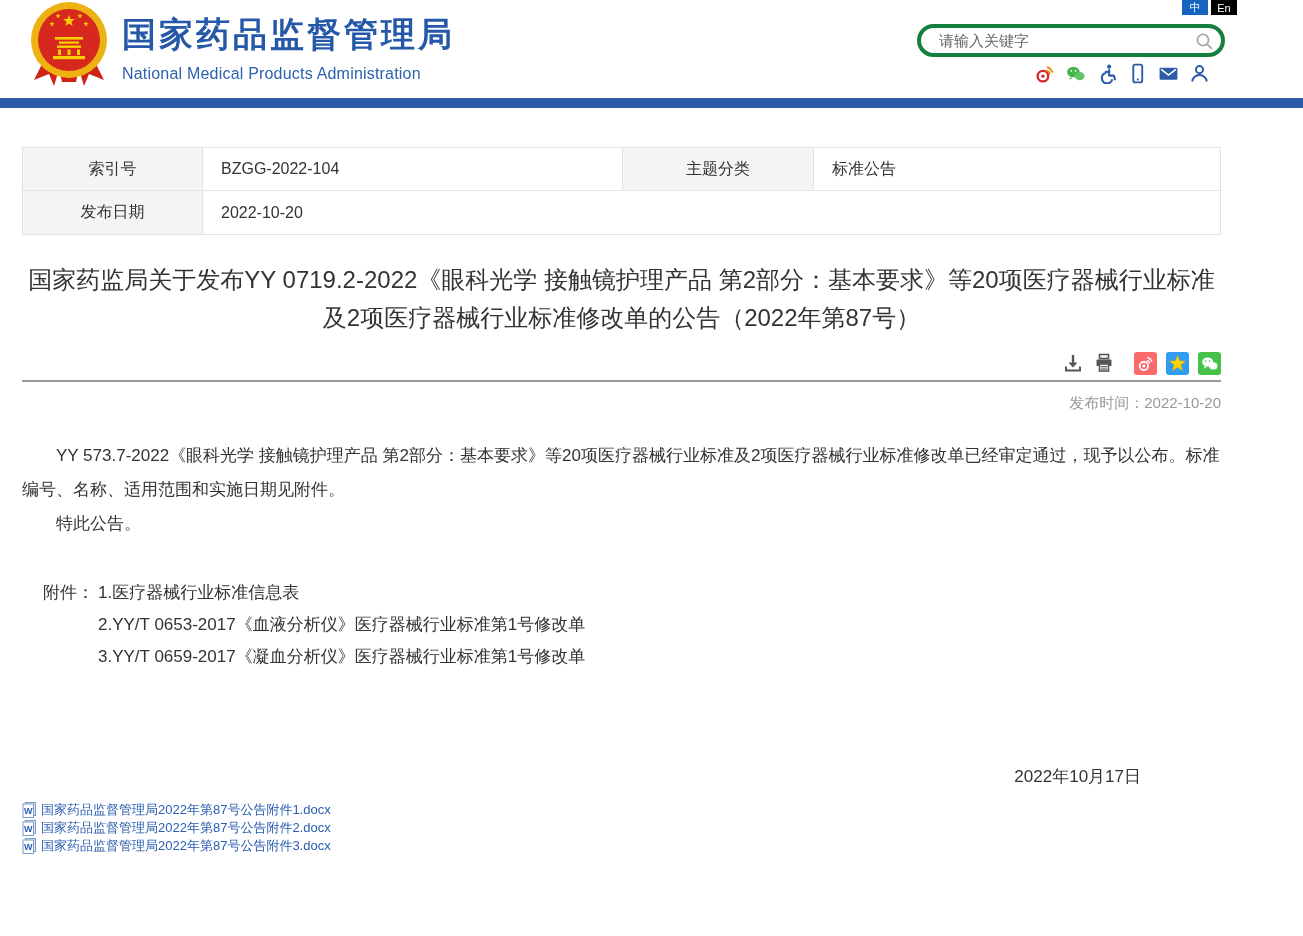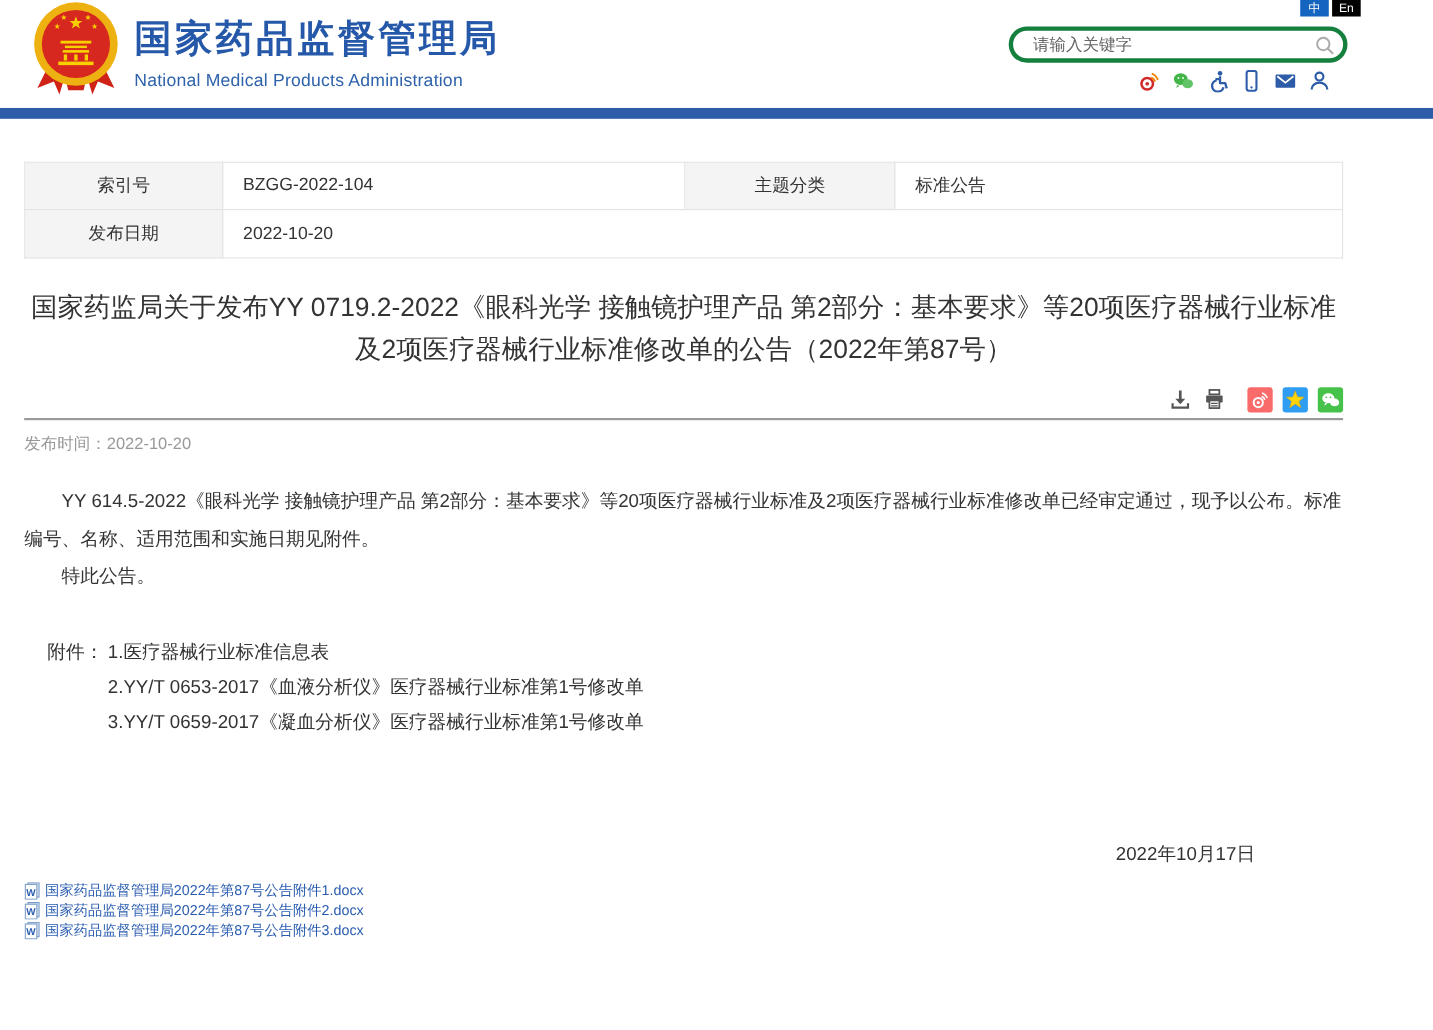--- a/index.html
+++ b/index.html
@@ -35,21 +35,21 @@
   .row1 { height:43px; } .row2 { height:58px; } .row3 { height:44px;padding-left:27px; }
   .title-cell { line-height:26px; padding-top:6px !important; padding-bottom:6px !important; }
   h1.article-title { margin:26px 0 0 0; font-size:24px; font-weight:400; line-height:38px; text-align:center; color:#333; }
   .share-row { display:flex; justify-content:flex-end; align-items:center; gap:9px; margin-top:14px; height:24px; }
   .tool-btn { width:22px; height:22px; display:flex; align-items:center; justify-content:center; cursor:pointer; }
   .share-sq { width:23px; height:23px; border-radius:3px; display:flex; align-items:center; justify-content:center; cursor:pointer; }
   .share-weibo { background:#f96b6b; margin-left:10px; }
   .share-qzone { background:#2f9df2; }
   .share-wechat { background:#46c24b; }
   .divider { border:none; border-top:2px solid #9a9a9a; margin:5px 0 0 0; }
-  .publish-time { text-align:left; color:#999; font-size:15px; margin-top:12px; }
+  .publish-time { text-align:right; color:#999; font-size:15px; margin-top:12px; }
   .body-text { margin-top:26px; font-size:17px; line-height:34px; color:#333; }
   .body-text p { margin:0; text-indent:2em; }
   .attachments { margin-top:36px; font-size:17px; line-height:32px; padding-left:21px; }
   .att-row { display:flex; }
   .att-label { display:inline-block; width:55px; flex:0 0 55px; }
   .signature { margin-top:88px; text-align:right; font-size:17px; line-height:32px; padding-right:80px; }
   .doc-links { margin-top:8px; font-size:13px; }
   .doc-link { display:flex; align-items:center; gap:4px; height:18px; color:#2a5db0; cursor:pointer; }
   .doc-link span { white-space:nowrap; }
   svg { display:block; }
@@ -217,21 +217,21 @@
     </div>
   </div>
 
   <hr class="divider">
 
   <div class="publish-time">
     <span>发布时间：</span><span>2022-10-20</span>
   </div>
 
   <div class="body-text">
-    <p>YY 614.5-2022《眼科光学 接触镜护理产品 第2部分：基本要求》等20项医疗器械行业标准及2项医疗器械行业标准修改单已经审定通过，现予以公布。标准编号、名称、适用范围和实施日期见附件。</p>
+    <p>YY 573.7-2022《眼科光学 接触镜护理产品 第2部分：基本要求》等20项医疗器械行业标准及2项医疗器械行业标准修改单已经审定通过，现予以公布。标准编号、名称、适用范围和实施日期见附件。</p>
     <p>特此公告。</p>
   </div>
 
   <div class="attachments">
     <div class="att-row">
       <span class="att-label">附件：</span>
       <span>1.医疗器械行业标准信息表</span>
     </div>
     <div class="att-row">
       <span class="att-label"></span>

